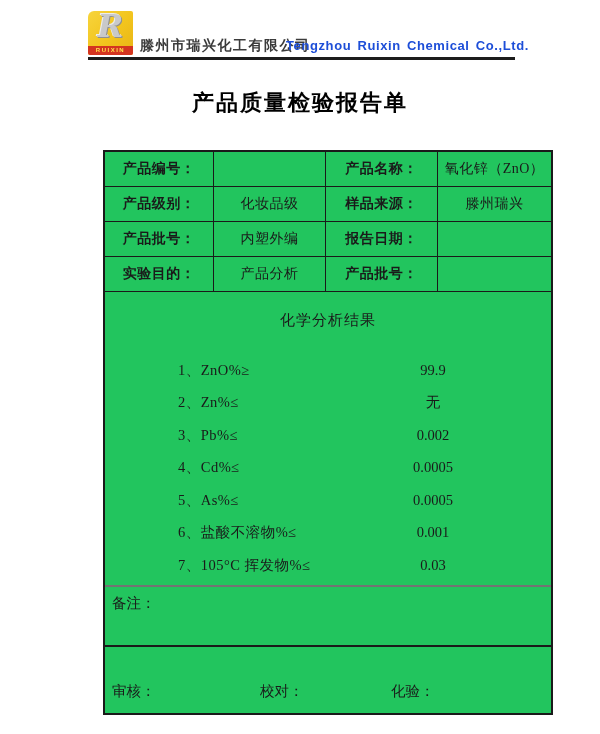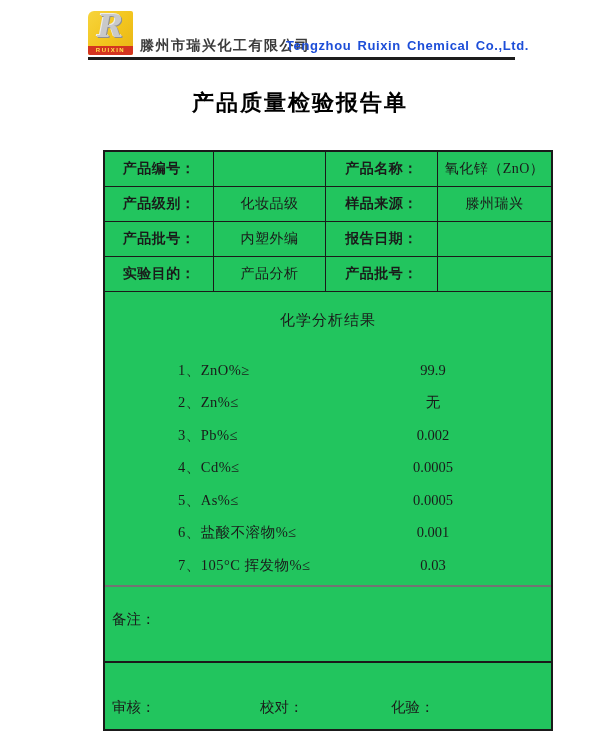--- a/index.html
+++ b/index.html
@@ -42,21 +42,21 @@
         font-family:"Liberation Serif","DejaVu Serif",serif;}
   .analysis-heading{padding-top:19px;text-align:center;font-size:15px;letter-spacing:1px;}
   .analysis-items{margin-top:24px;}
   .analysis-item{display:flex;align-items:center;height:32.5px;font-size:14.5px;}
   .item-name{flex:1;padding-left:73px;letter-spacing:0.5px;}
   .item-value{width:120px;text-align:center;margin-right:58px;}
 
   
   .remarks{height:60px;border-bottom:2px solid #1a1a1a;
         font-family:"Liberation Serif","DejaVu Serif",serif;font-size:14.5px;
-        padding:7px 14px 0 7px;box-sizing:border-box;margin-top:16px;}
+        padding:7px 14px 0 7px;box-sizing:border-box;}
 
   
   .signatures{height:66px;position:relative;
         font-family:"Liberation Serif","DejaVu Serif",serif;font-size:14.5px;}
   .sig{position:absolute;top:11px;margin-top:24px;}
   .sig1{left:7px;}
   .sig2{left:155px;}
   .sig3{left:286px;}
 </style>
 </head>

